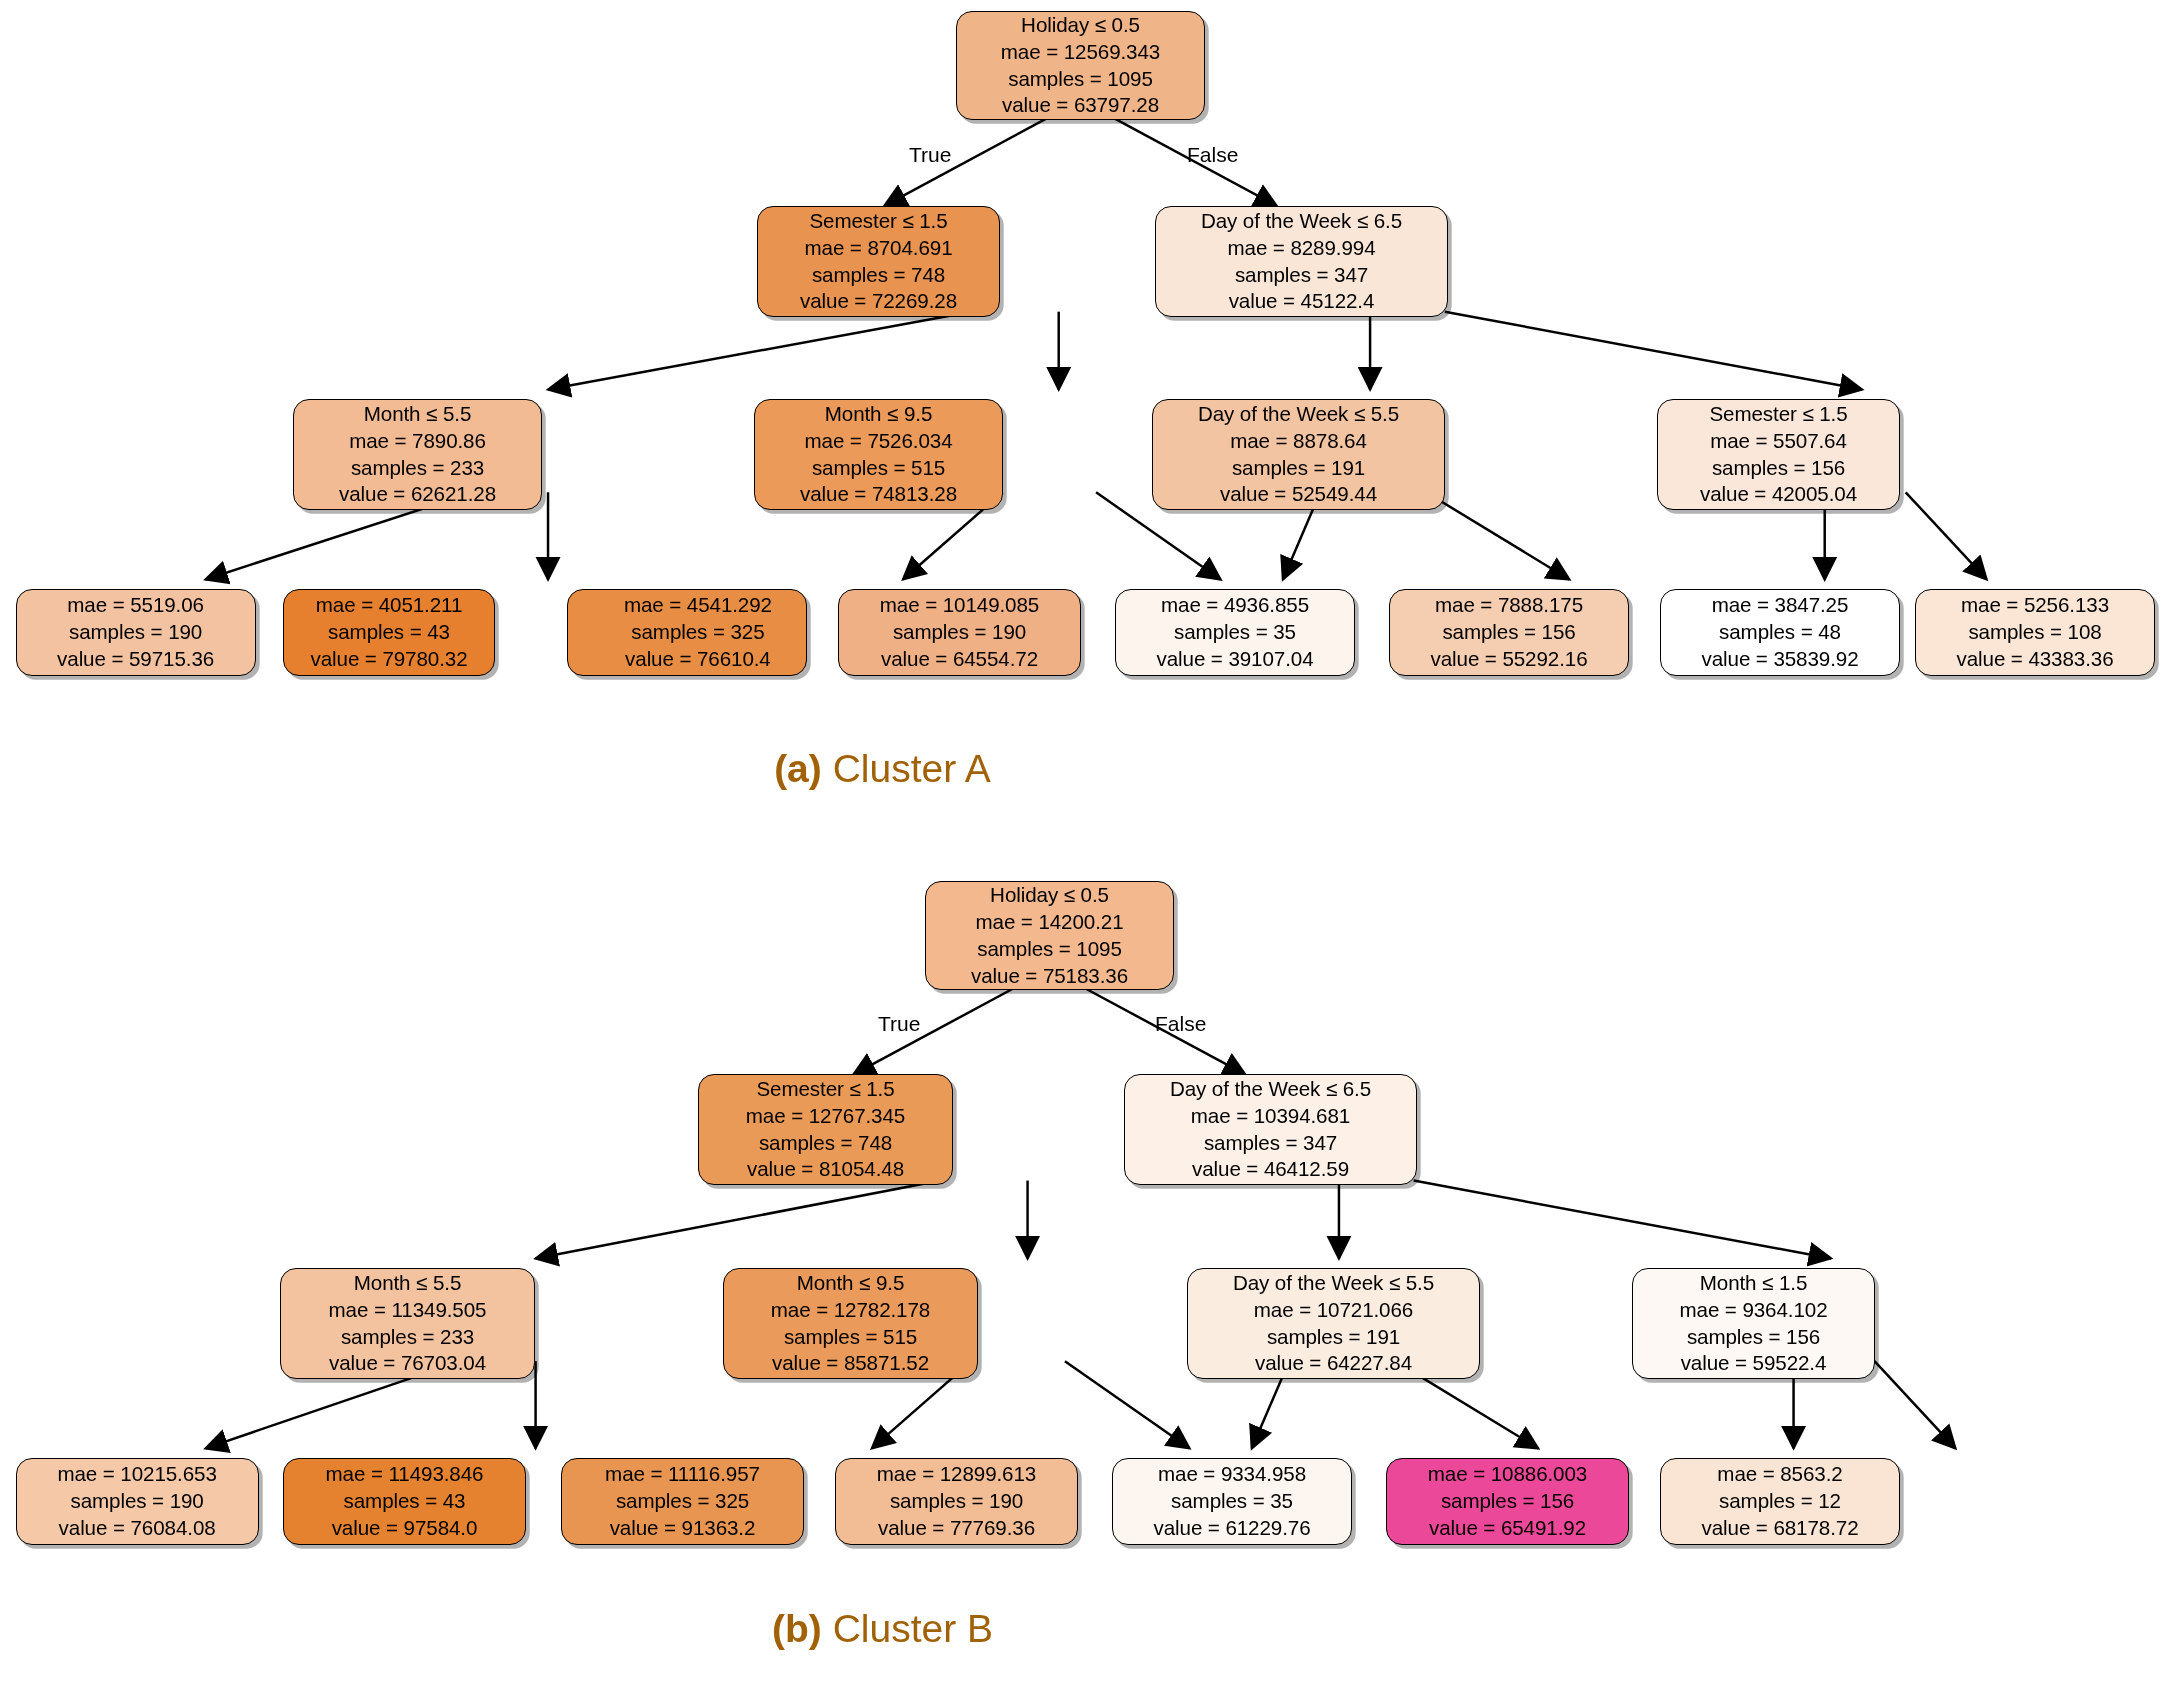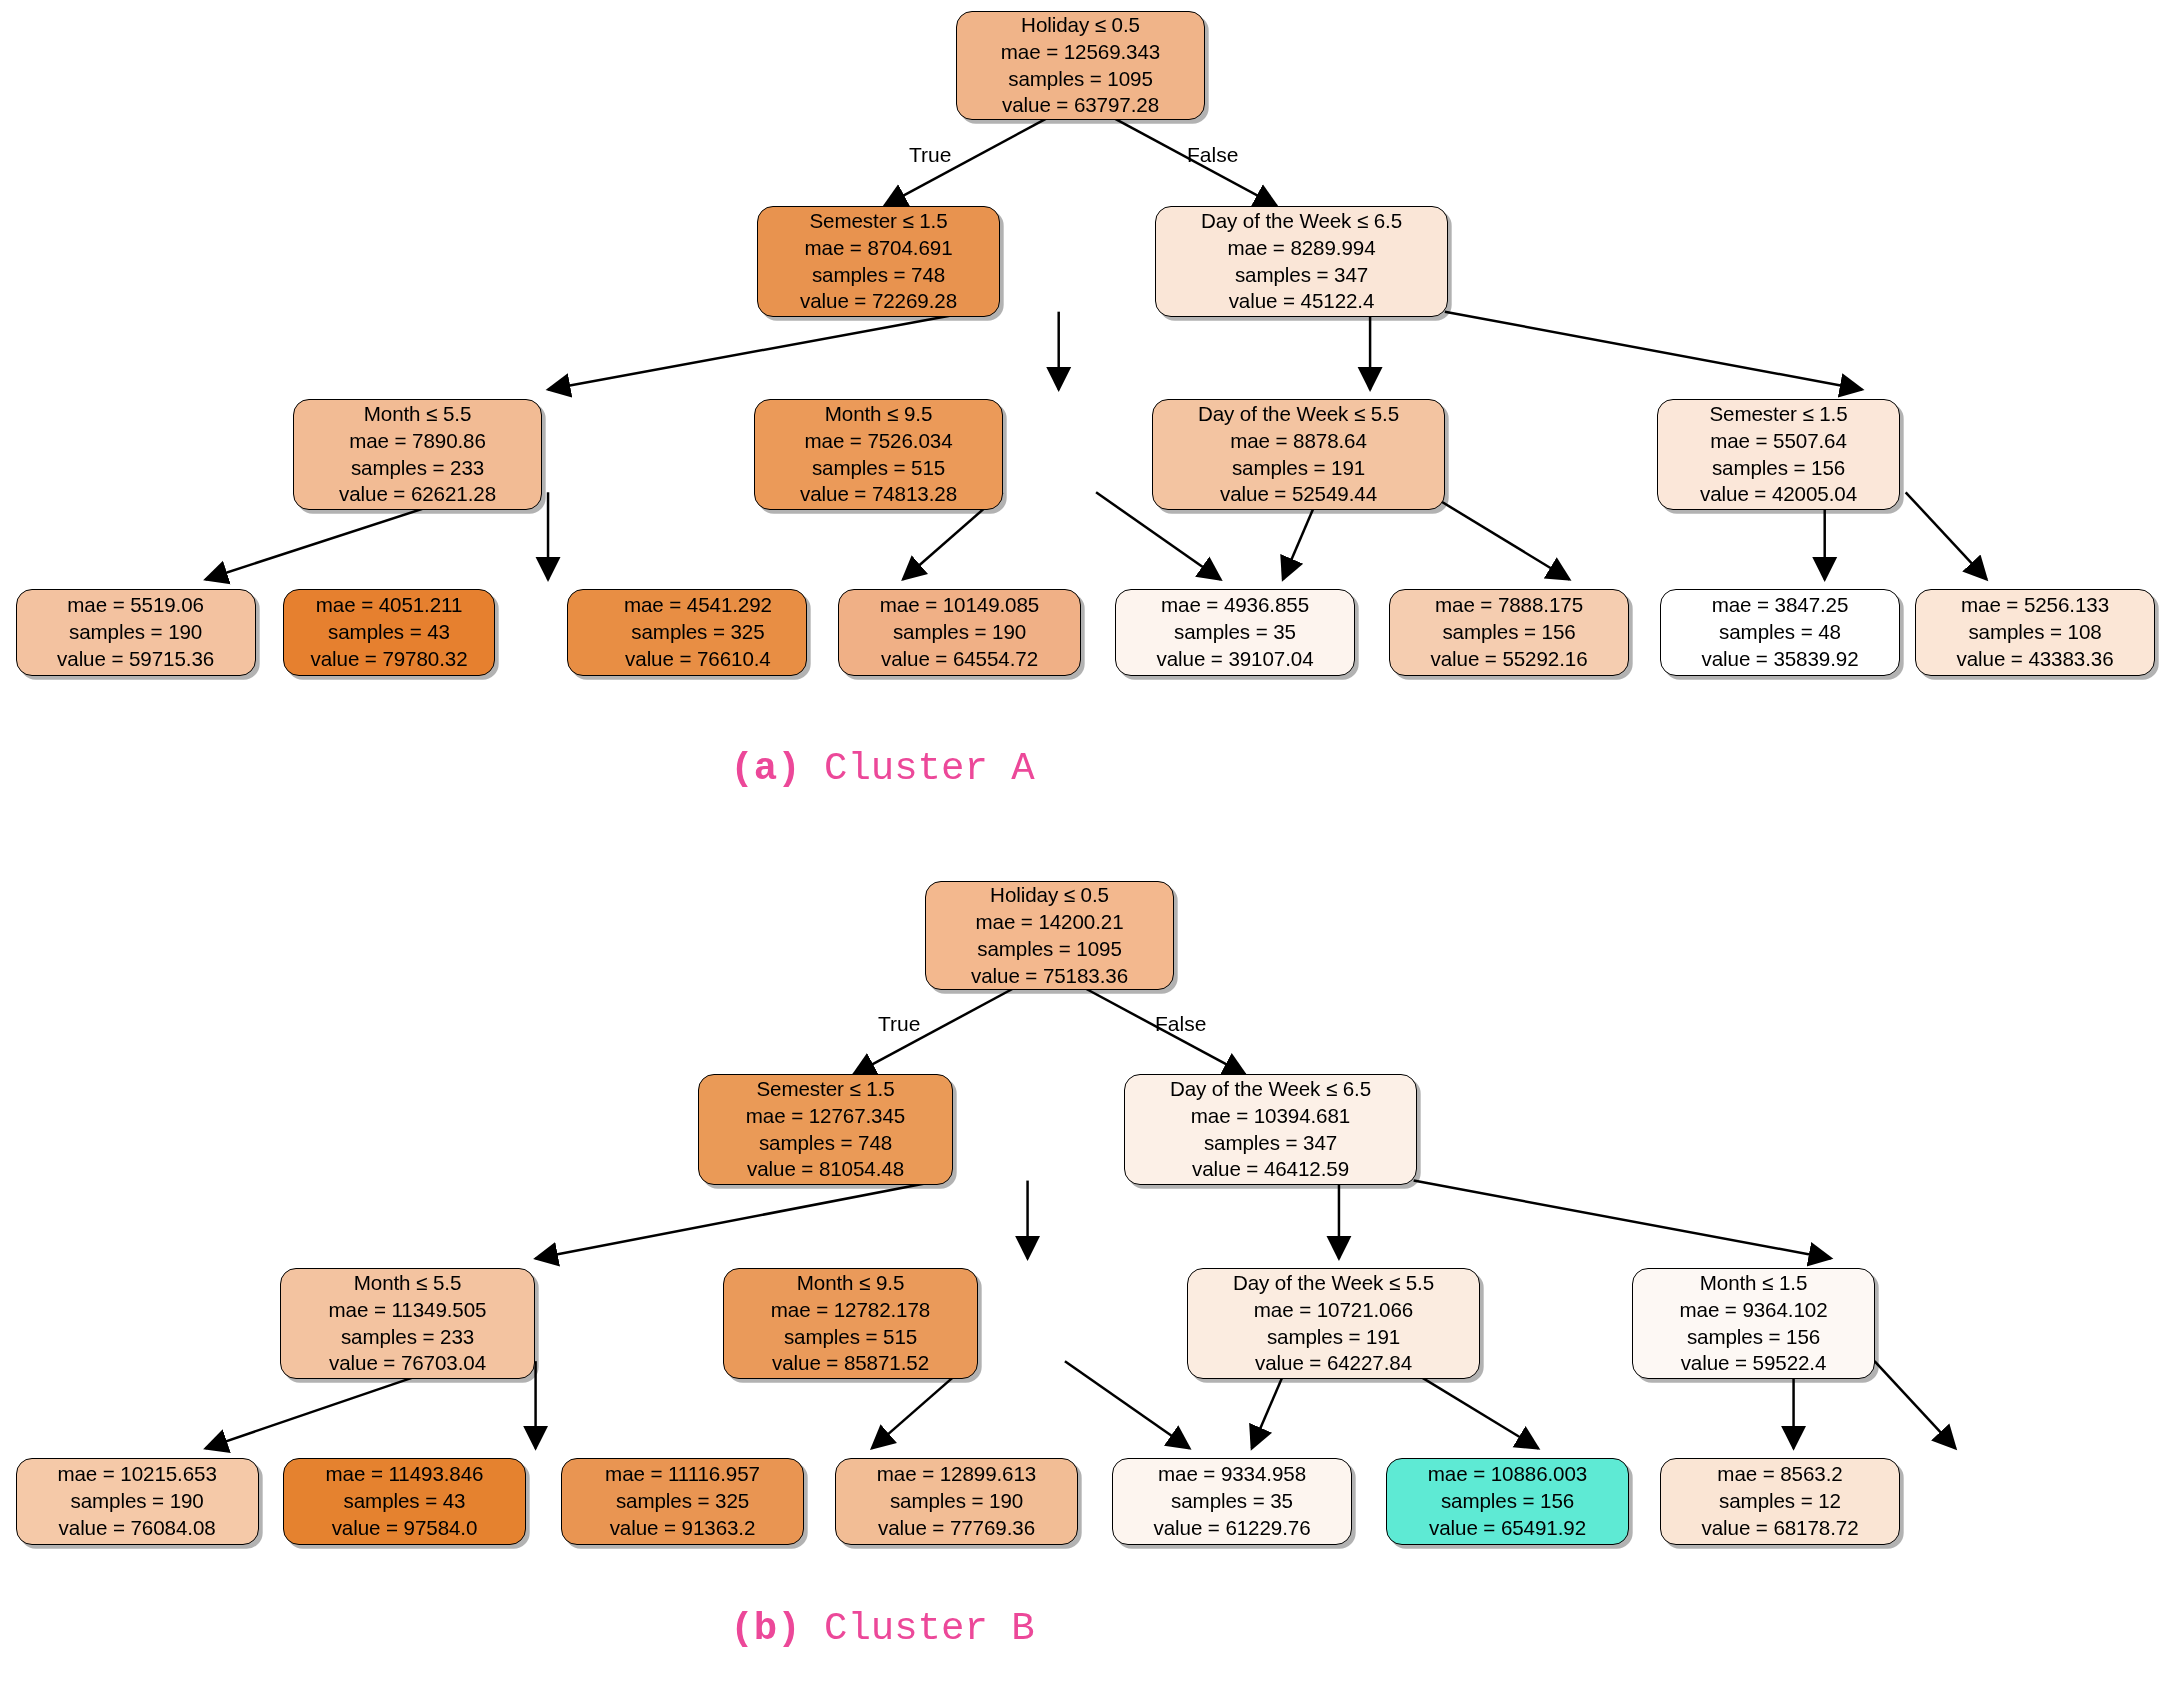--- a/index.html
+++ b/index.html
@@ -34,23 +34,23 @@
   .edge-label{
     position:absolute;
     font-size:21px;
     color:#000;
     white-space:nowrap;
   }
   .caption{
     position:absolute;
     width:1765px;
     text-align:center;
-    font-family:Liberation Mono, monospace;
+    font-family:Liberation Sans, sans-serif;
     font-size:39px;
-    color:#ec4899;
+    color:#a16207;
   }
   .caption b{font-weight:bold;}
 </style>
 </head>
 <body>
 
 <div class="figure">
 
   <div class="tree-panel" style="top:0px;height:785px;">
     <svg class="tree-svg" viewBox="0 0 3470 1160">
@@ -270,21 +270,21 @@
     <div class="node" style="left:835px;top:586px;width:243px;height:87px;background:#f2bd95;">
       <span class="ln">mae = 12899.613</span>
       <span class="ln">samples = 190</span>
       <span class="ln">value = 77769.36</span>
     </div>
     <div class="node" style="left:1112px;top:586px;width:240px;height:87px;background:#fdf5ef;">
       <span class="ln">mae = 9334.958</span>
       <span class="ln">samples = 35</span>
       <span class="ln">value = 61229.76</span>
     </div>
-    <div class="node" style="left:1386px;top:586px;width:243px;height:87px;background:#5eead4;">
+    <div class="node" style="left:1386px;top:586px;width:243px;height:87px;background:#ec4899;">
       <span class="ln">mae = 10886.003</span>
       <span class="ln">samples = 156</span>
       <span class="ln">value = 65491.92</span>
     </div>
     <div class="node" style="left:1660px;top:586px;width:240px;height:87px;background:#fae5d4;">
       <span class="ln">mae = 8563.2</span>
       <span class="ln">samples = 12</span>
       <span class="ln">value = 68178.72</span>
     </div>
 

